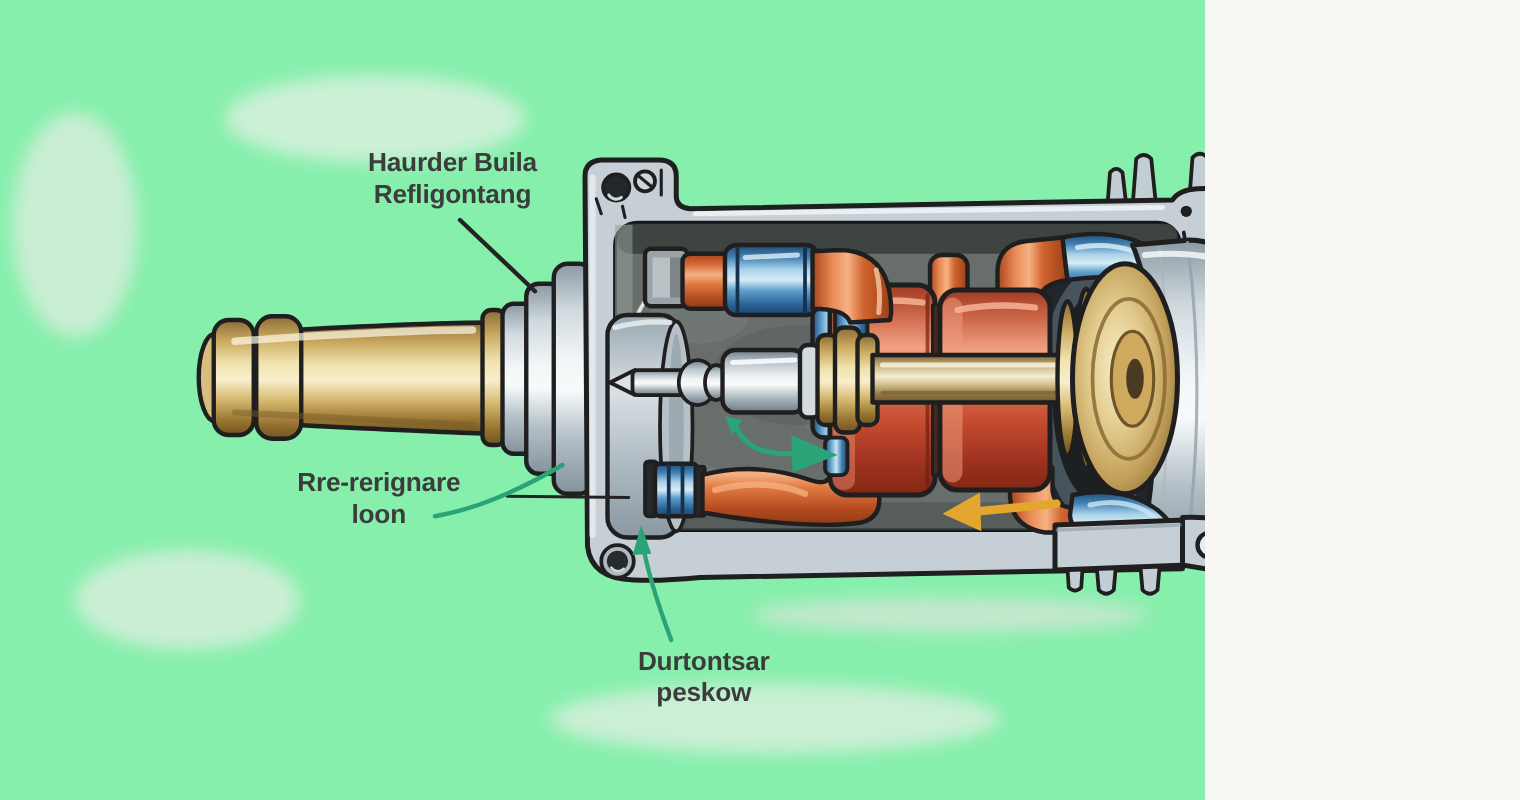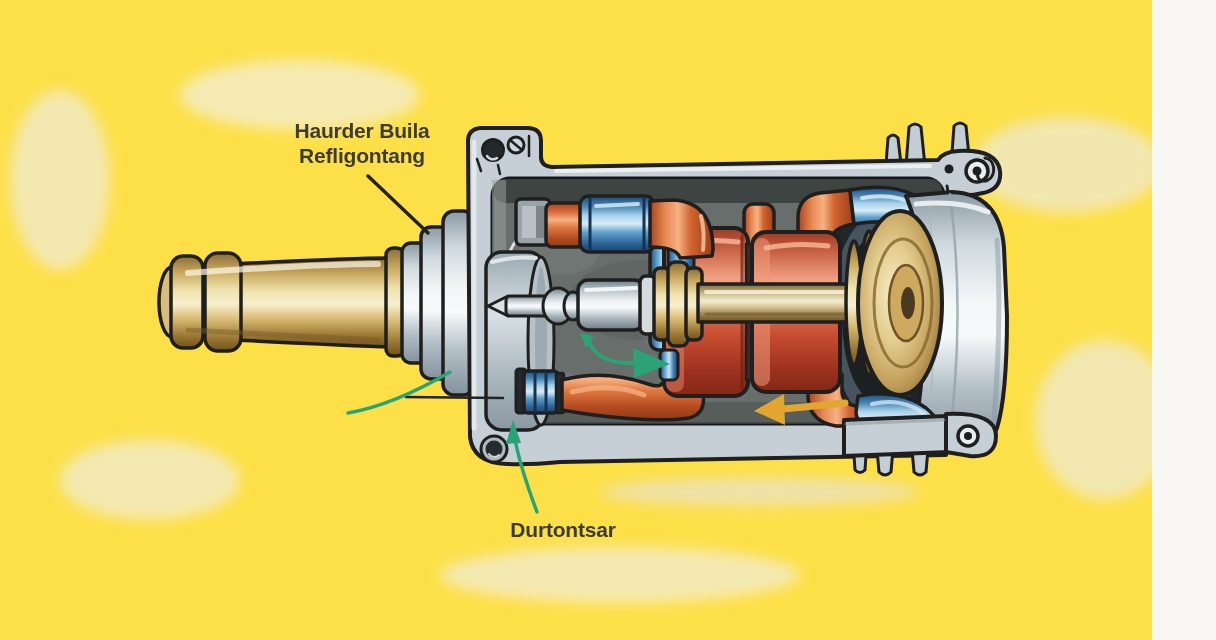--- a/index.html
+++ b/index.html
@@ -1,16 +1,16 @@
 <!DOCTYPE html>
 <html><head>
 <meta charset="utf-8">
 <style>
   html,body{margin:0;padding:0;background:#f8f7f4;}
-  .stage{position:relative;width:1152px;height:640px;background:#fde047;overflow:hidden;
+  .stage{position:relative;width:964px;height:640px;background:#86efac;overflow:hidden;
          font-family:"Liberation Sans", sans-serif;}
   .stage svg{position:absolute;left:0;top:0;}
   .label{position:absolute;width:200px;text-align:center;font-weight:bold;
          font-size:21px;line-height:25px;color:#3d3c3c;letter-spacing:-0.2px;}
   .label div{white-space:nowrap;}
 </style>
 </head>
 <body>
 
 <div class="stage">
@@ -322,18 +322,23 @@
       <polygon points="506,444 513,420 521,443" fill="#2aa377" stroke="none"></polygon>
     </g>
   </g>
 </svg>
 
 <div class="label" style="left:262px;top:118px">
   <div>Haurder Buila</div>
   <div>Refligontang</div>
 </div>
 
+<div class="label" style="left:203px;top:374px">
+  <div>Rre-rerignare</div>
+  <div>loon</div>
+</div>
 
 <div class="label" style="left:463px;top:517px">
   <div>Durtontsar</div>
+  <div>peskow</div>
 </div>
 
 </div>
 
 </body></html>

